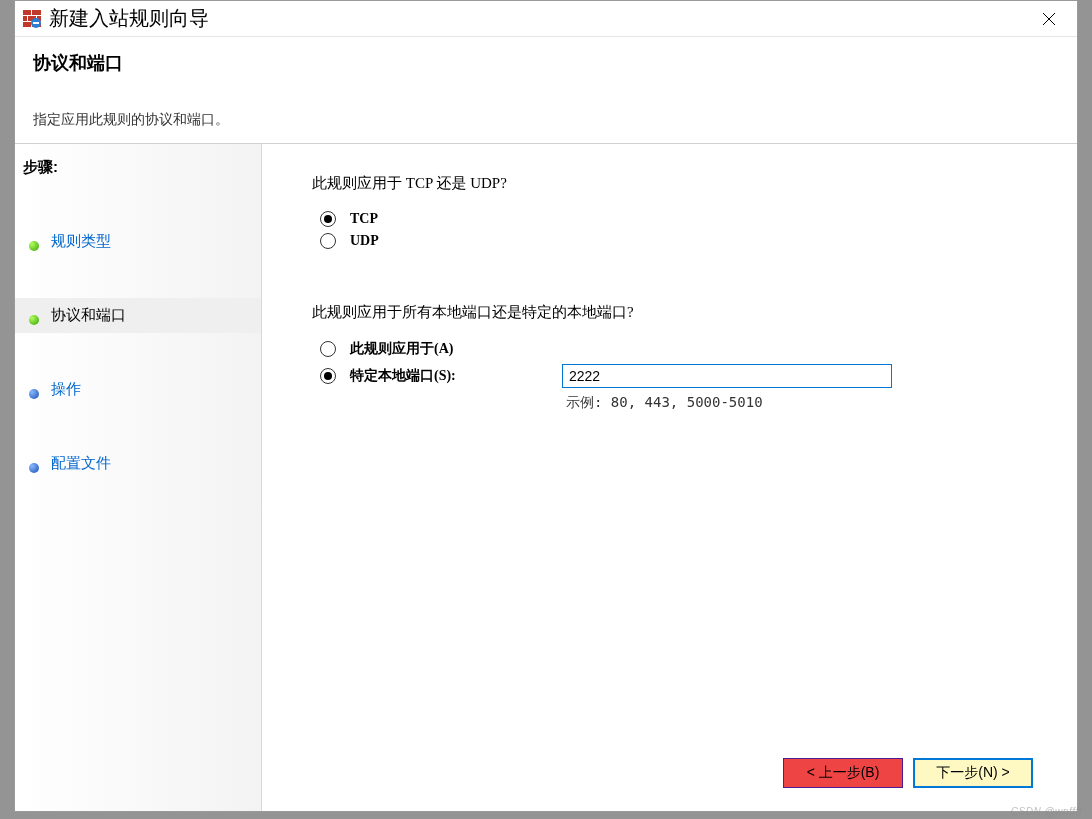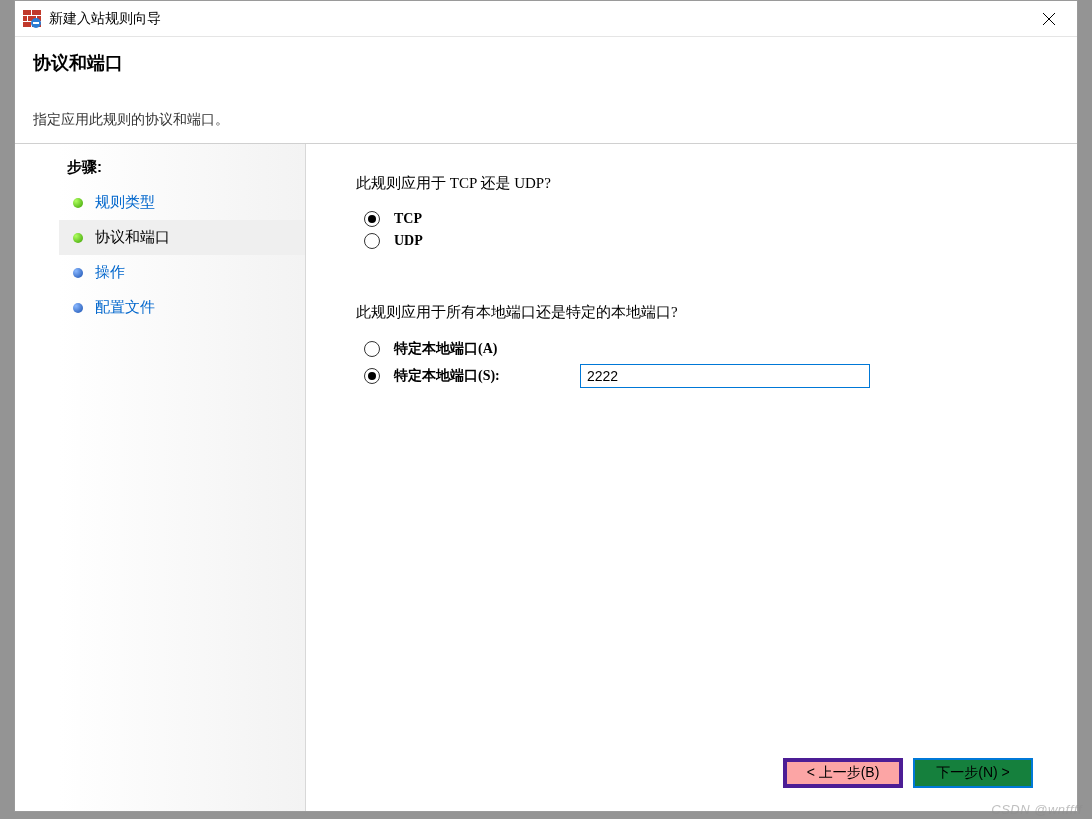--- a/index.html
+++ b/index.html
@@ -32,21 +32,21 @@
     border-bottom: 1px solid #e5e5e5;
   }
   .titlebar .app-icon {
     width: 18px;
     height: 18px;
     margin-right: 8px;
     flex: 0 0 auto;
   }
   .titlebar-title {
     flex: 1;
-    font-size: 14px;
+    font-size: 20px;
     color: #000;
   }
   .close-btn {
     width: 40px;
     height: 28px;
     display: flex;
     align-items: center;
     justify-content: center;
     cursor: pointer;
   }
@@ -63,39 +63,39 @@
   .header .subtitle {
     font-size: 14px;
     color: #333;
     margin-top: 36px;
   }
   .body {
     flex: 1;
     display: flex;
     border-top: 1px solid #d0d0d0;
     min-height: 0;
-    padding-left: 44px;
   }
   .sidebar {
     width: 247px;
     background: linear-gradient(to right, #ffffff 0%, #f3f3f3 100%);
     border-right: 1px solid #d8d8d8;
     padding: 10px 0 0 0;
   }
   .sidebar-title {
     font-weight: bold;
     font-size: 15px;
     padding: 4px 0 8px 8px;
   }
   .step {
     display: flex;
-    align-items: center;
+    align-items: flex-end;
     padding: 8px 8px 8px 14px;
     font-size: 15px;
     cursor: pointer;
+    margin-top: 39px;
   }
   .step.current {
     background: #efefef;
   }
   .step .bullet {
     width: 10px;
     height: 10px;
     border-radius: 50%;
     margin-right: 12px;
     flex: 0 0 auto;
@@ -147,22 +147,22 @@
     font-weight: bold;
     font-family: "SimSun", "NSimSun", Tahoma, serif;
   }
   .spacer { height: 48px; }
   .port-row {
     display: flex;
     align-items: center;
     margin: 6px 0 6px 8px;
   }
   .port-input {
-    margin-left: 26px;
-    width: 290px;
+    margin-left: 52px;
+    width: 330px;
     height: 24px;
     border: 1px solid #0078d7;
     padding: 2px 6px;
     font-size: 14px;
     font-family: "SimSun", Tahoma, sans-serif;
     outline: none;
   }
   .example {
     margin-left: 254px;
     margin-top: 4px;
@@ -174,40 +174,40 @@
     height: 56px;
     display: flex;
     align-items: center;
     justify-content: flex-end;
     padding-right: 14px;
     gap: 10px;
   }
   .btn {
     min-width: 120px;
     height: 30px;
-    background: #fca5a5;
-    border: 4px solid #4c1d95;
+    background: #ef4444;
+    border: 1px solid #4c1d95;
     font-size: 14px;
     font-family: "SimSun", Tahoma, sans-serif;
     cursor: pointer;
     display: inline-flex;
     align-items: center;
     justify-content: center;
     padding: 0 12px;
   }
   .btn.default {
     border: 2px solid #0078d7;
-    background: #15803d;
+    background: #fef9c3;
   }
   .watermark {
     position: absolute;
     right: 10px;
     bottom: 2px;
     color: rgba(140,140,140,0.55);
-    font-size: 13px;
+    font-size: 10px;
     font-style: italic;
     font-family: Arial, sans-serif;
     letter-spacing: 0.5px;
     pointer-events: none;
   }
 </style>
 </head>
 <body>
 
 <div class="window">
@@ -276,28 +276,29 @@
           <span class="radio-outer"></span>
           <span class="radio-label">UDP</span>
         </div>
 
         <div class="spacer"></div>
 
         <div class="question">此规则应用于所有本地端口还是特定的本地端口?</div>
 
         <div class="radio-row">
           <span class="radio-outer"></span>
-          <span class="radio-label">特定本地端口(A)</span>
+          <span class="radio-label">此规则应用于(A)</span>
         </div>
 
         <div class="port-row">
           <span class="radio-outer checked"></span>
           <span class="radio-label" style="width:160px">特定本地端口(S):</span>
           <input class="port-input" type="text" value="2222" style="">
         </div>
+        <div class="example">示例: 80, 443, 5000-5010</div>
 
       </div>
 
       <div class="footer">
         <button class="btn">&lt; 上一步(B)</button>
         <button class="btn default">下一步(N) &gt;</button>
       </div>
     </div>
 
   </div>

